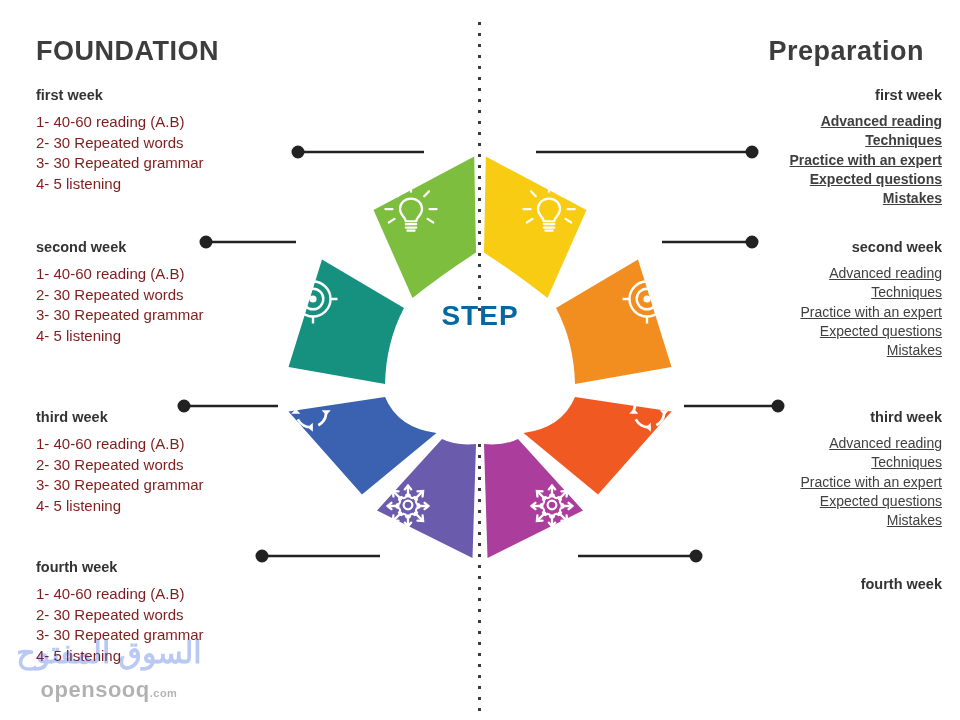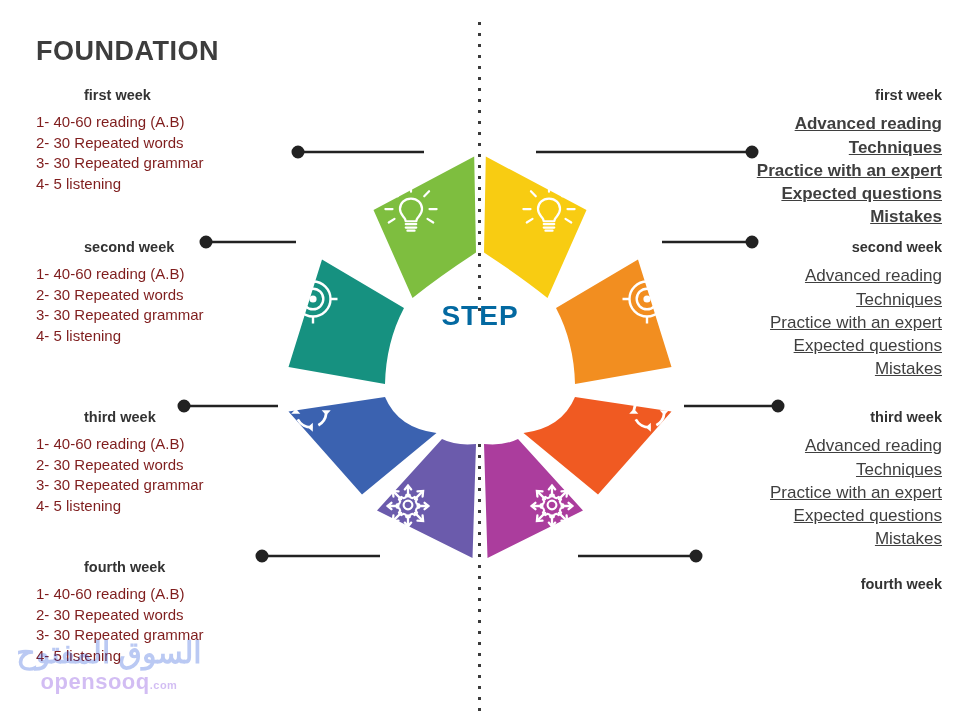--- a/index.html
+++ b/index.html
@@ -41,38 +41,37 @@
   }
   .block.left { left: 36px; text-align: left; width: 250px; }
   .block.right { right: 18px; text-align: right; width: 270px; }
 
   .week-label {
     font-size: 14.5px;
     font-weight: bold;
     color: #333333;
     margin-bottom: 7px;
     display: block;
-    margin-left: 48px;
   }
   .item {
     display: block;
     font-size: 15px;
     color: #7f1d1d;
     line-height: 1.37;
   }
 
   
   .item.u {
     text-decoration: underline;
     text-underline-offset: 1px;
   }
   .item.b {
     font-weight: bold;
   }
-  .block.right .item { font-size: 17px; color: #3f3f3f; }
+  .block.right .item { font-size: 14px; color: #3f3f3f; }
   .block.right .week-label { font-size: 14.5px; }
 
   
   .dotted {
     position: absolute;
     left: 477px;
     width: 5px;
     background-image: radial-gradient(circle, #3a3a3a 1.7px, rgba(0,0,0,0) 2px);
     background-size: 5px 11px;
     background-repeat: repeat-y;
@@ -127,34 +126,35 @@
     letter-spacing: 1px;
     line-height: 1;
     -webkit-text-stroke: 0px;
     color: #1d4ed8;
   }
   #watermark .wm-en {
     font-size: 22px;
     font-weight: bold;
     letter-spacing: 0.5px;
     line-height: 1.1;
-    margin-top: 2px;
-    color: #6d28d9;
+    margin-top: 10px;
+    color: #000000;
   }
   #watermark .wm-en .dotcom {
     font-size: 11px;
     vertical-align: baseline;
   }
 </style>
 </head>
 <body>
 
 <div id="stage">
 
   <div class="heading" id="foundation-title">FOUNDATION</div>
+  <div class="heading" id="preparation-title">Preparation</div>
 
   <div class="dotted" id="dotted-top"></div>
   <div class="dotted" id="dotted-bottom"></div>
 
   <div class="block left" style="top:86px;">
     <span class="week-label">first week</span>
     <span class="item">1- 40-60 reading (A.B)</span>
     <span class="item">2- 30  Repeated words</span>
     <span class="item">3- 30  Repeated grammar</span>
     <span class="item">4- 5  listening</span>

